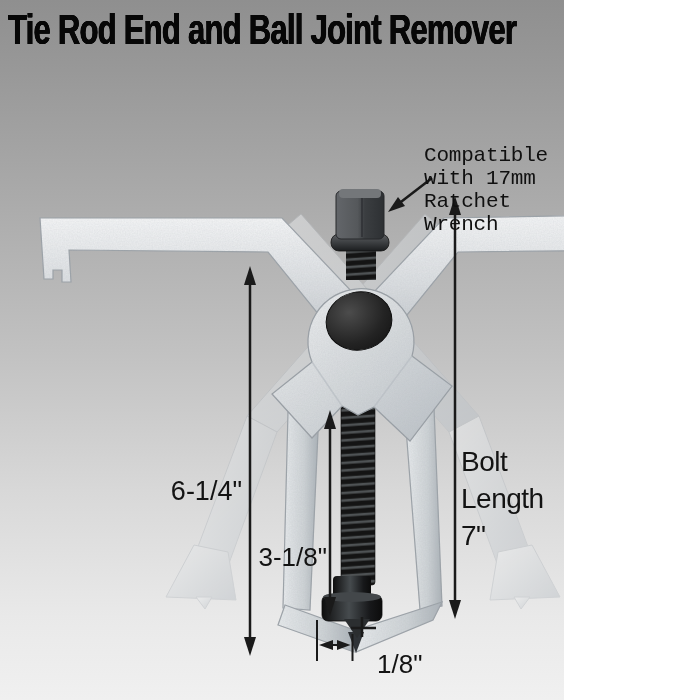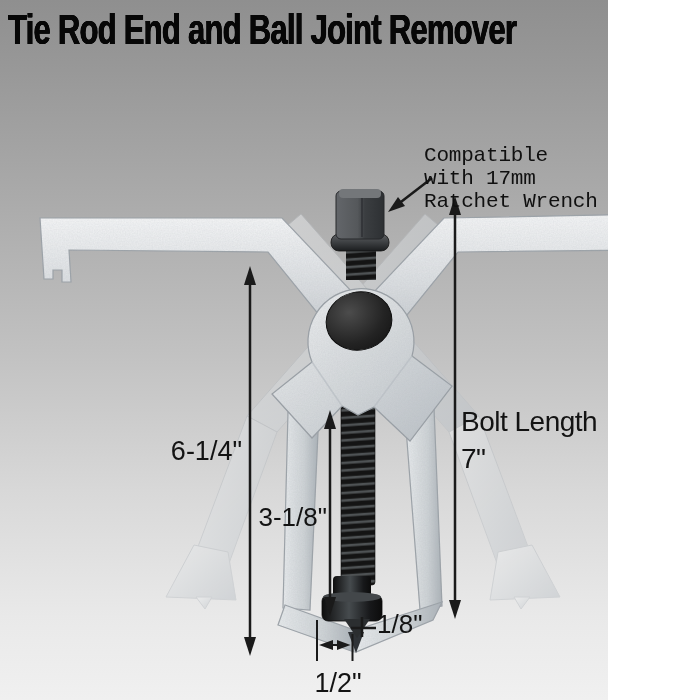--- a/index.html
+++ b/index.html
@@ -1,17 +1,17 @@
 <!DOCTYPE html>
 <html><head>
 <meta charset="utf-8">
 <style>
   html,body{margin:0;padding:0;background:#ffffff;}
   .stage{
-    position:relative;width:608px;height:700px;overflow:hidden;
+    position:relative;width:564px;height:700px;overflow:hidden;
     font-family:"Liberation Sans","DejaVu Sans",sans-serif;
     background:linear-gradient(180deg,#8f8f8f 0%,#989898 10%,#aaaaaa 28%,#c1c1c1 50%,#d8d8d8 70%,#e9e9e9 88%,#f0f0f0 100%);
   }
   svg.art{position:absolute;left:0;top:0;}
   .page-title{
     position:absolute;left:8px;top:5px;margin:0;
     font-size:43px;font-weight:700;letter-spacing:-1px;color:#070707;
     white-space:nowrap;
     text-shadow:0.5px 0 0 #070707,-0.5px 0 0 #070707,0 0.4px 0 #070707;
   }
@@ -20,21 +20,21 @@
     position:absolute;left:8px;top:49px;width:690px;
     font-size:26px;line-height:33px;letter-spacing:-0.3px;color:#1d1d1d;
     white-space:pre-line;
   }
   .callout-note{
     position:absolute;left:424px;top:144px;
     font-size:21px;line-height:23px;letter-spacing:-0.2px;color:#101010;
     white-space:pre-line;
     font-family:Liberation Mono, monospace;
   }
-  .dim{position:absolute;color:#131313;}
+  .dim{position:absolute;color:#131313;margin-top:40px;}
   .dim-overall{left:156px;top:436px;width:86px;text-align:right;font-size:27px;}
   .dim-screw{left:245px;top:502px;width:82px;text-align:right;font-size:26px;}
   .dim-bolt{left:461px;top:403px;font-size:28px;line-height:37px;letter-spacing:-0.5px;white-space:pre-line;}
   .dim-tip{left:377px;top:609px;font-size:26px;}
   .dim-jaw{left:306px;top:668px;width:64px;text-align:center;font-size:27px;}
 </style>
 </head>
 <body>
 
 <div class="stage">

